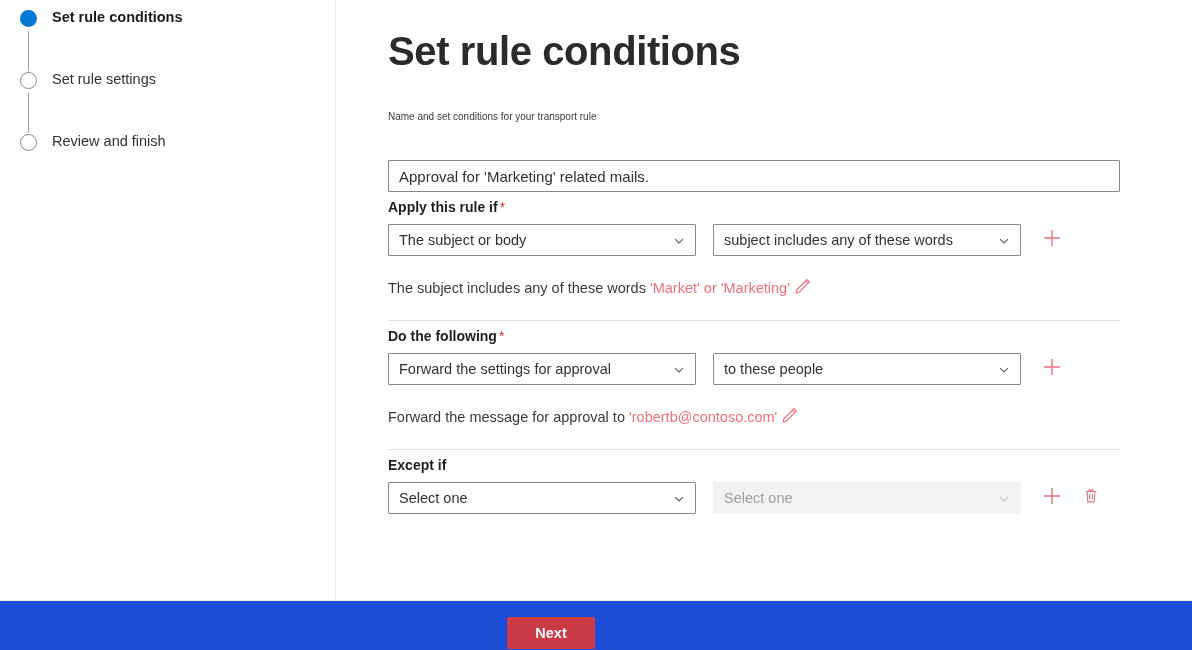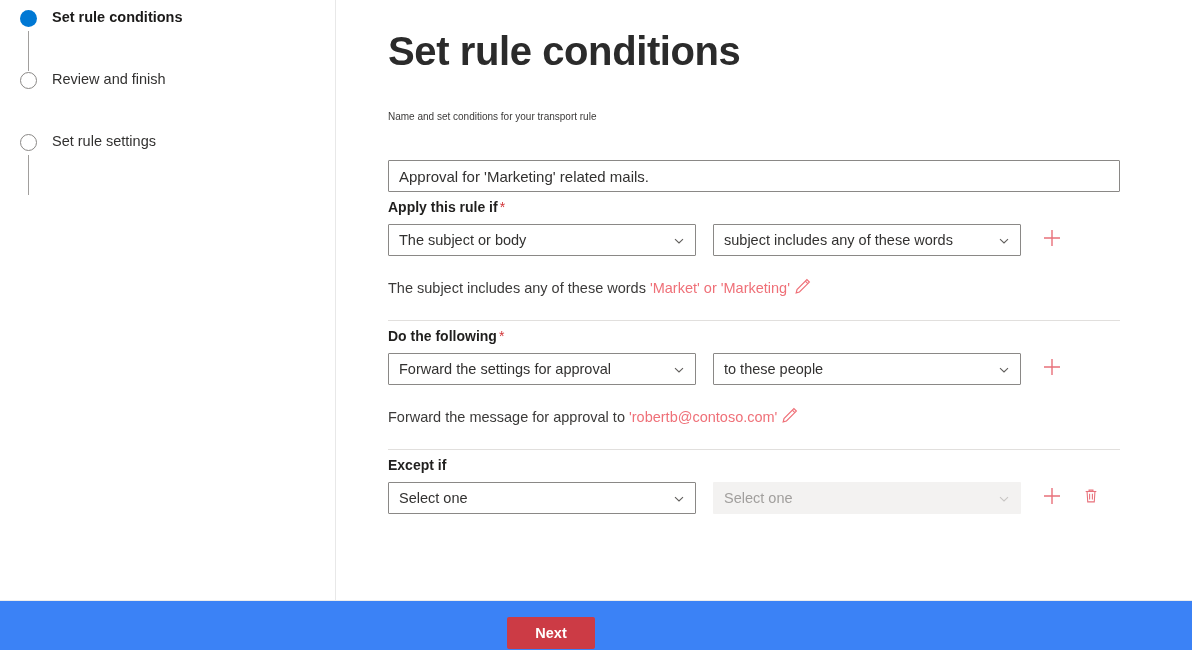--- a/index.html
+++ b/index.html
@@ -230,21 +230,21 @@
     margin-top: 19px;
   }
 
   
   .footer {
     position: absolute;
     left: 0;
     top: 601px;
     width: 1192px;
     height: 49px;
-    background: #3b82f6;
+    background: #1d4ed8;
   }
   .next-button {
     position: absolute;
     left: 507px;
     top: 16px;
     width: 88px;
     height: 32px;
     background: #cc3b45;
     color: #ffffff;
     border: none;
@@ -270,30 +270,30 @@
       <div class="step-marker">
         <div class="dot-filled"></div>
         <div class="step-connector"></div>
       </div>
       <div class="step-label active">Set rule conditions</div>
     </div>
 
     <div class="step">
       <div class="step-marker">
         <div class="dot-hollow"></div>
-      </div>
-      <div class="step-label">Review and finish</div>
+        <div class="step-connector"></div>
+      </div>
+      <div class="step-label">Set rule settings</div>
     </div>
 
     <div class="step">
       <div class="step-marker">
         <div class="dot-hollow"></div>
-        <div class="step-connector"></div>
-      </div>
-      <div class="step-label">Set rule settings</div>
+      </div>
+      <div class="step-label">Review and finish</div>
     </div>
 
   </nav>
 
   <main class="main">
 
     <h1 class="page-title">Set rule conditions</h1>
     <div class="subtitle">Name and set conditions for your transport rule</div>
 
     <div class="form">

